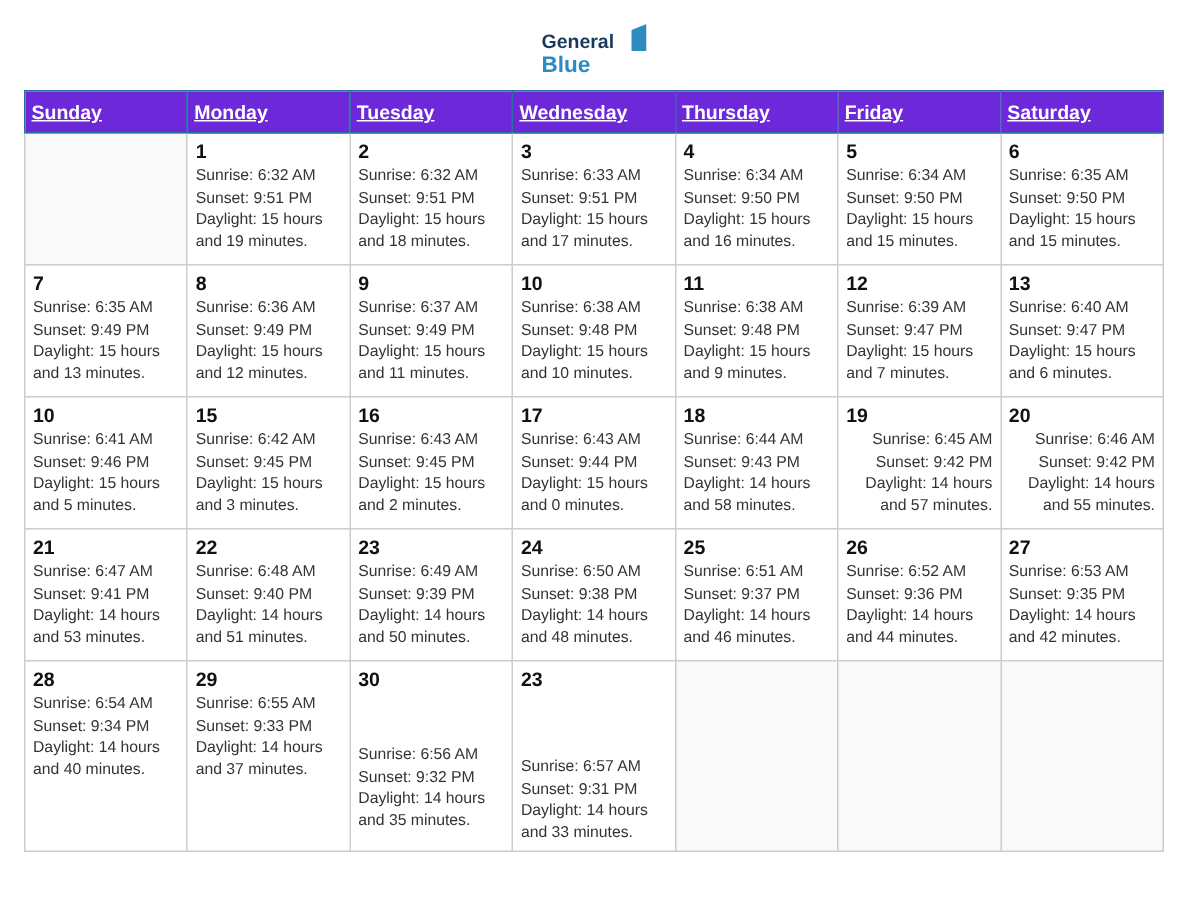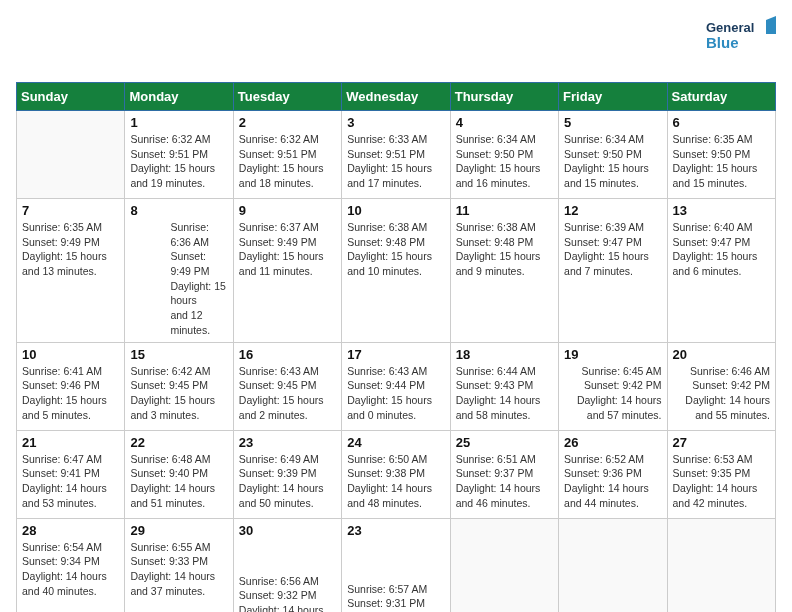--- a/index.html
+++ b/index.html
@@ -5,23 +5,23 @@
     * { box-sizing: border-box; margin: 0; padding: 0; }
     body {
       font-family: Arial, sans-serif;
       background: #fff;
       width: 792px;
       min-height: 612px;
       padding: 16px;
     }
     .header {
       display: flex;
-      justify-content: flex-end;
+      justify-content: center;
       align-items: flex-start;
-      margin-bottom: 26px;
+      margin-bottom: 4px;
     }
     .logo {
       display: flex;
       align-items: center;
     }
     .title-block {
       text-align: right;
     }
     .month-year {
       font-size: 36px;
@@ -31,22 +31,23 @@
     .location {
       font-size: 14px;
       color: #333;
     }
     table {
       width: 100%;
       border-collapse: collapse;
       font-size: 11px;
     }
     thead tr {
-      background-color: #15803d;
+      background-color: #6d28d9;
       color: #fff;
+      text-decoration: underline;
     }
     thead th {
       padding: 6px 4px;
       text-align: left;
       font-size: 13px;
       font-weight: bold;
       border: 1px solid #2e6da4;
     }
     tbody tr {
       border: 1px solid #ccc;
@@ -152,21 +153,21 @@
       <tr>
         <td>
           <div class="day-number">7</div>
           <div class="day-info" style="white-space: pre-line;">Sunrise: 6:35 AM
 Sunset: 9:49 PM
 Daylight: 15 hours
 and 13 minutes.</div>
         </td>
         <td>
           <div class="day-number">8</div>
-          <div class="day-info" style="white-space: pre-line; margin-left: 40px;">Sunrise: 6:36 AM
+          <div class="day-info" style="white-space: pre-line;">Sunrise: 6:36 AM
 Sunset: 9:49 PM
 Daylight: 15 hours
 and 12 minutes.</div>
         </td>
         <td>
           <div class="day-number">9</div>
           <div class="day-info" style="white-space: pre-line;">Sunrise: 6:37 AM
 Sunset: 9:49 PM
 Daylight: 15 hours
 and 11 minutes.</div>

